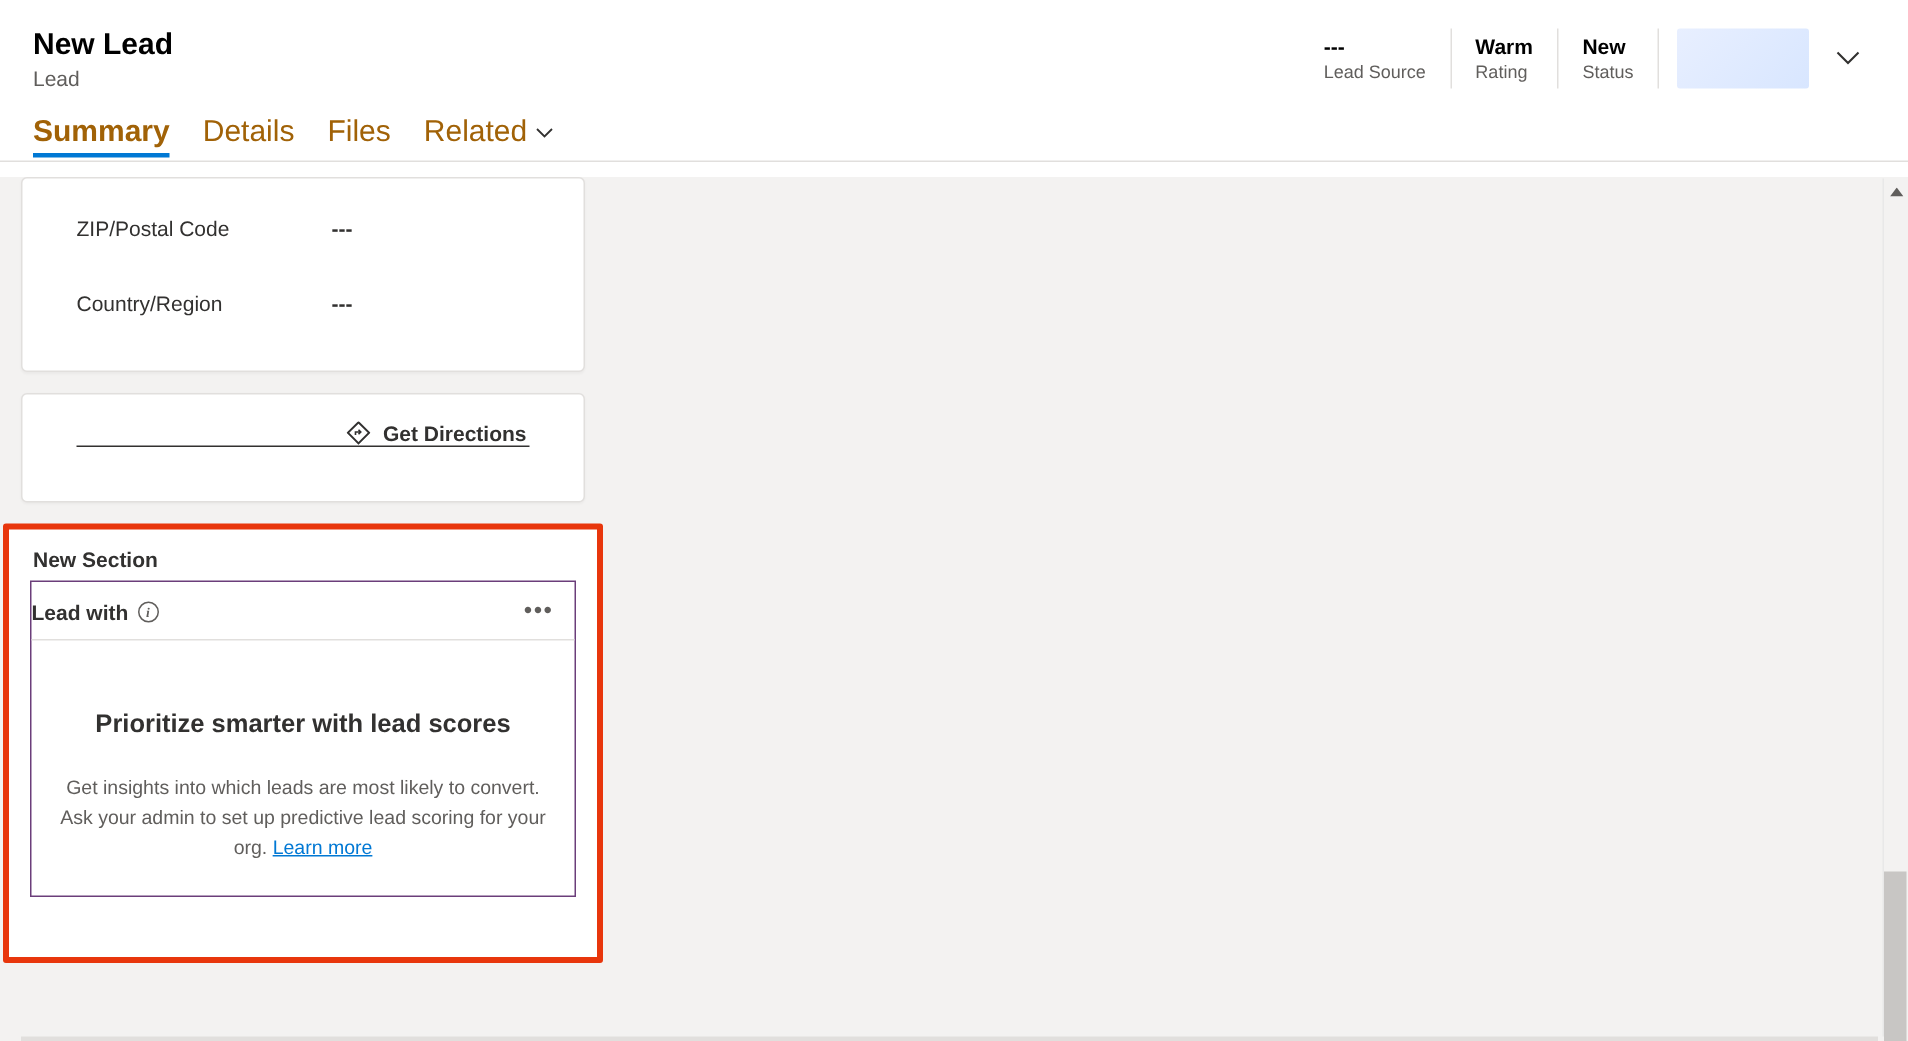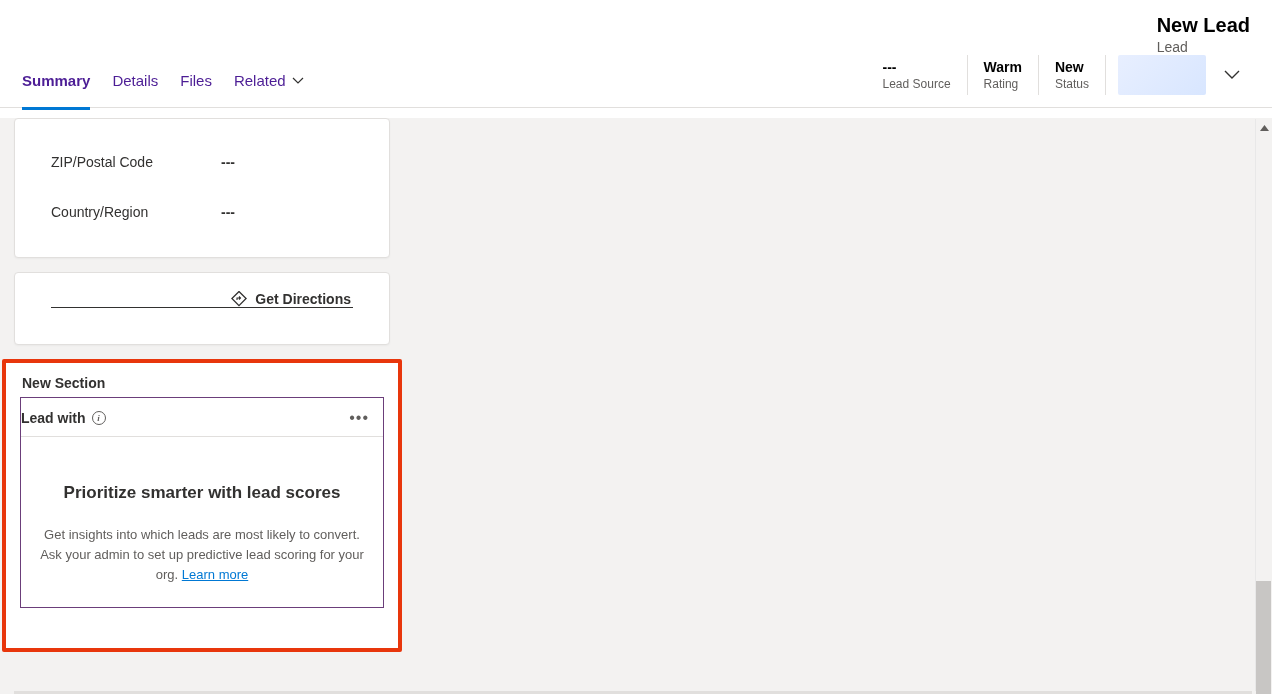--- a/index.html
+++ b/index.html
@@ -9,24 +9,23 @@
     color: #323130;
     background: #fff;
     width: 1272px;
     height: 694px;
     overflow: hidden;
     position: relative;
   }
   .header {
     display: flex;
     justify-content: space-between;
-    align-items: flex-end;
+    align-items: center;
     padding: 14px 22px 0 22px;
     height: 64px;
-    flex-direction: column;
   }
   .header-left .title {
     font-size: 20px;
     font-weight: 600;
     color: #000;
   }
   .header-left .subtitle {
     font-size: 14px;
     color: #605e5c;
     margin-top: 2px;
@@ -72,23 +71,23 @@
   }
   .tabs {
     display: flex;
     gap: 22px;
     padding: 0 22px;
     border-bottom: 1px solid #e1dfdd;
     height: 44px;
     align-items: center;
   }
   .tab {
-    font-size: 15px;
-    color: #4c1d95;
-    padding: 10px 0 20px 0;
+    font-size: 20px;
+    color: #a16207;
+    padding: 10px 0 4px 0;
     cursor: pointer;
     position: relative;
   }
   .tab.active {
     font-weight: 600;
   }
   .tab.active::after {
     content: "";
     position: absolute;
     left: 0; right: 0; bottom: -1px;
@@ -116,21 +115,21 @@
     flex-direction: column;
     gap: 14px;
   }
   .card {
     background: #fff;
     border: 1px solid #e1dfdd;
     border-radius: 4px;
     box-shadow: 0 1px 2px rgba(0,0,0,0.04);
   }
   .address-card {
-    padding: 18px 36px 20px 36px;
+    padding: 8px 36px 20px 36px;
     margin-top: 0;
   }
   .field-row {
     display: flex;
     align-items: center;
     height: 50px;
   }
   .field-label {
     width: 170px;
     font-size: 14px;

